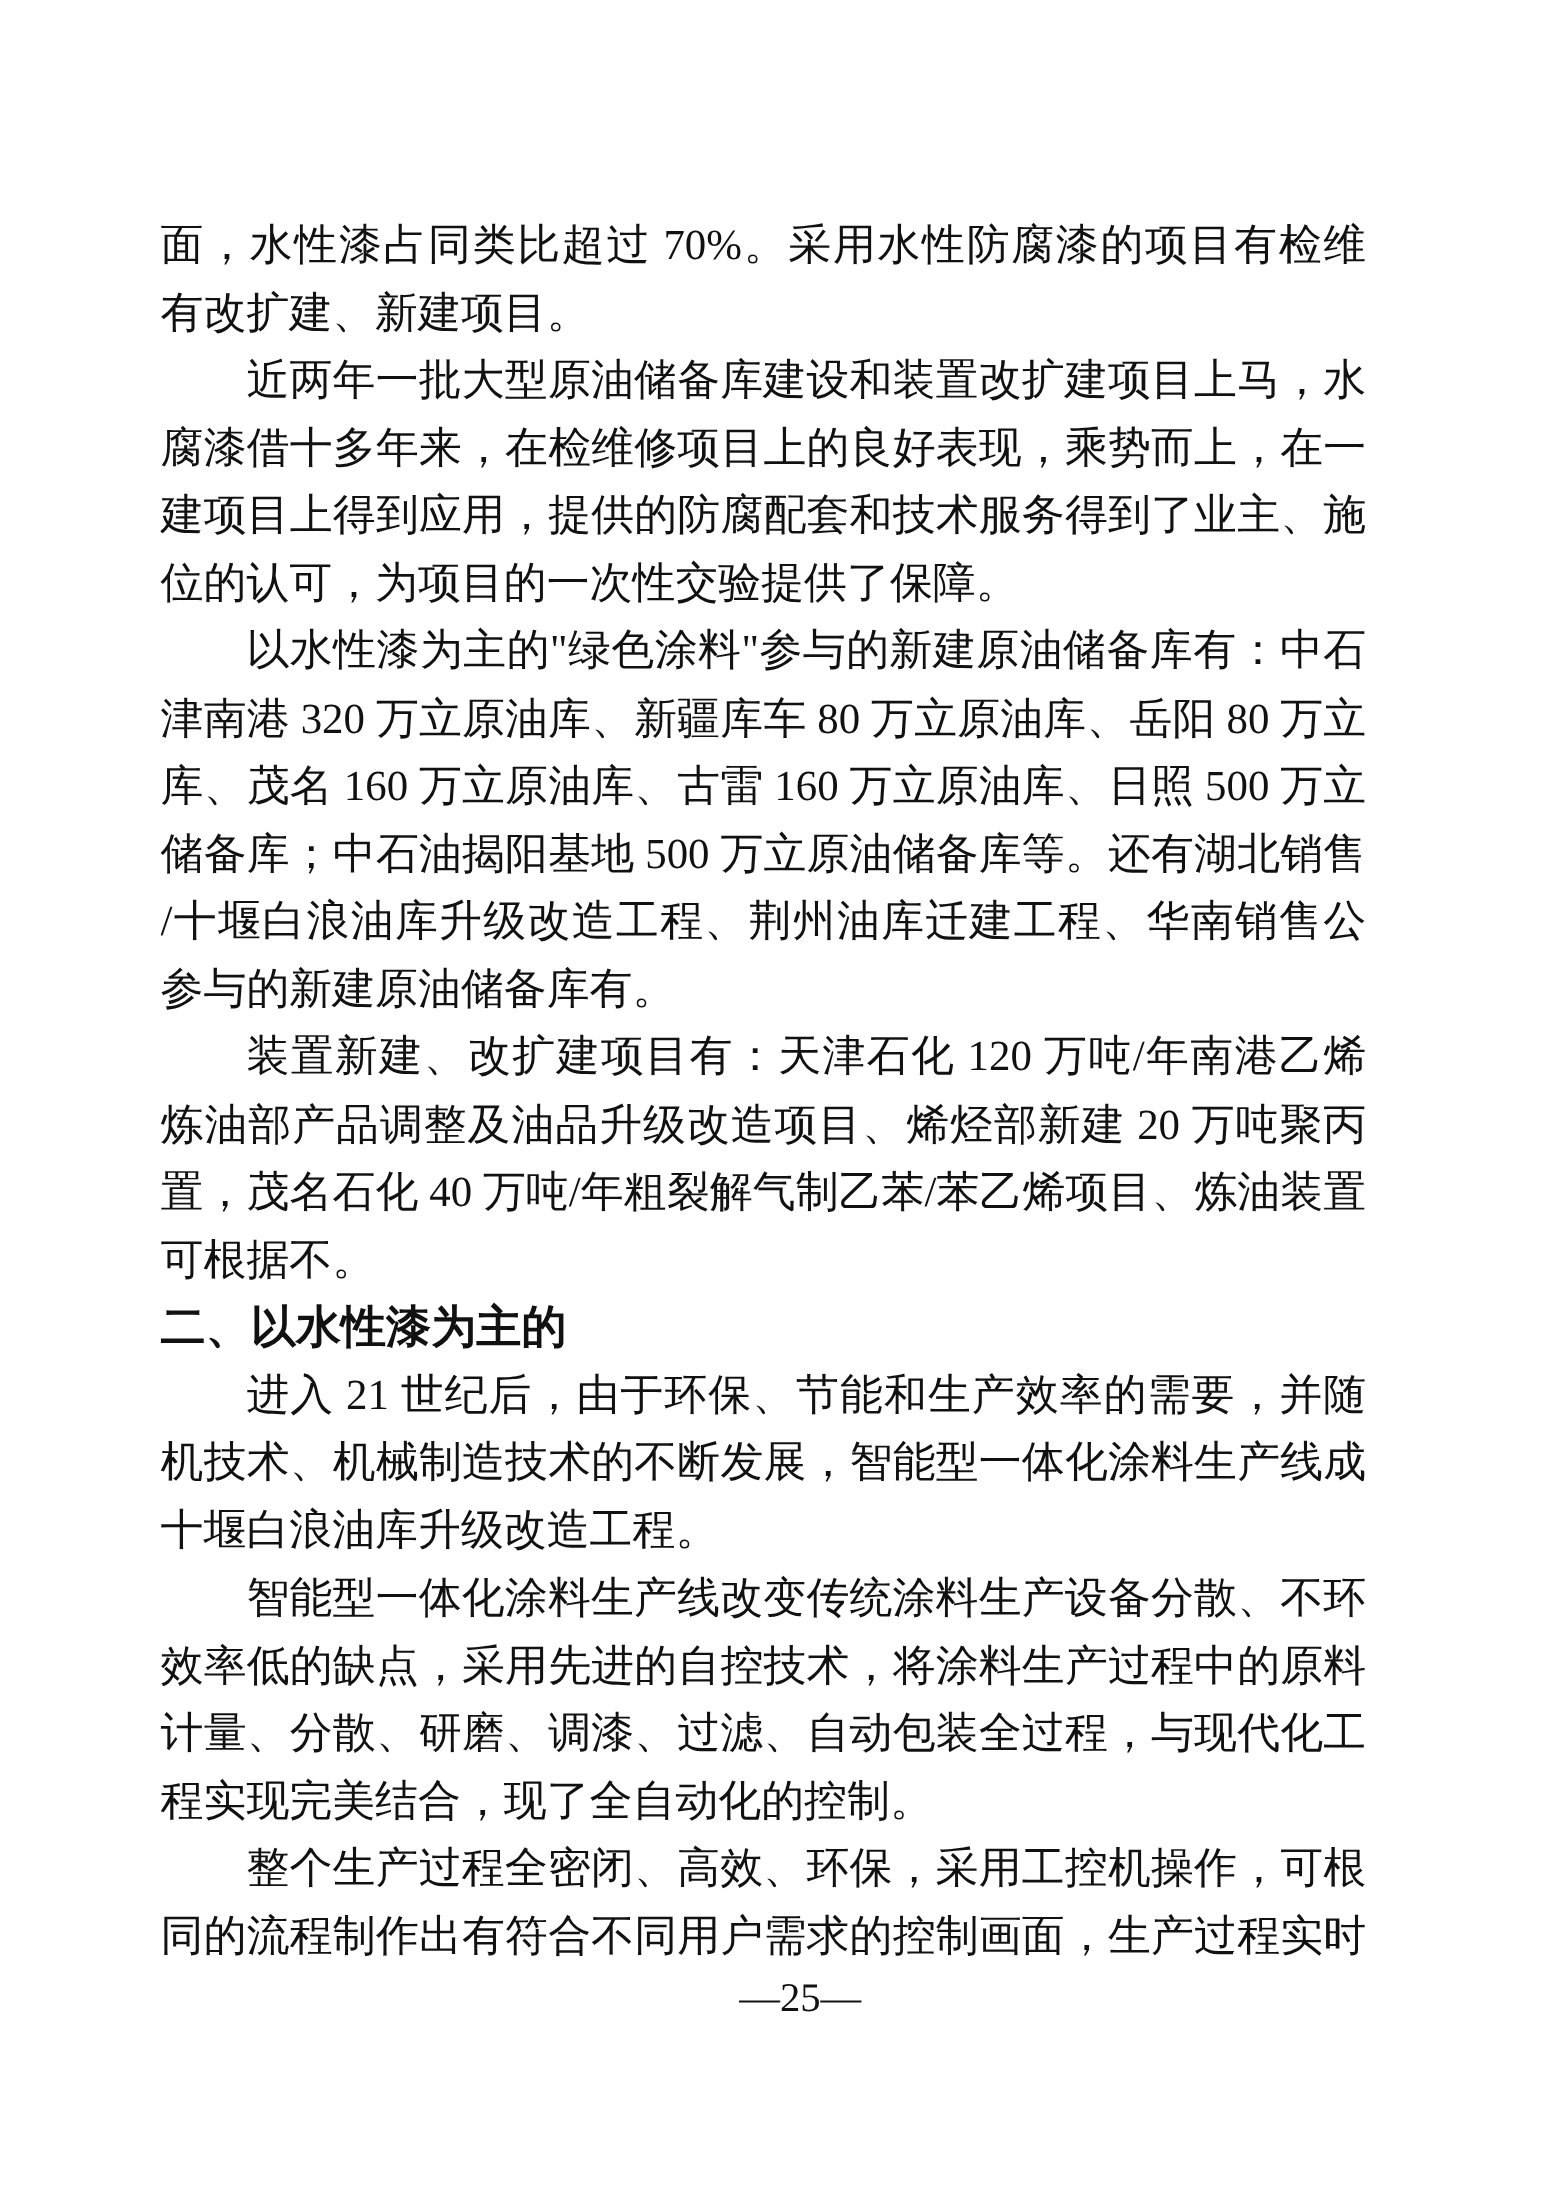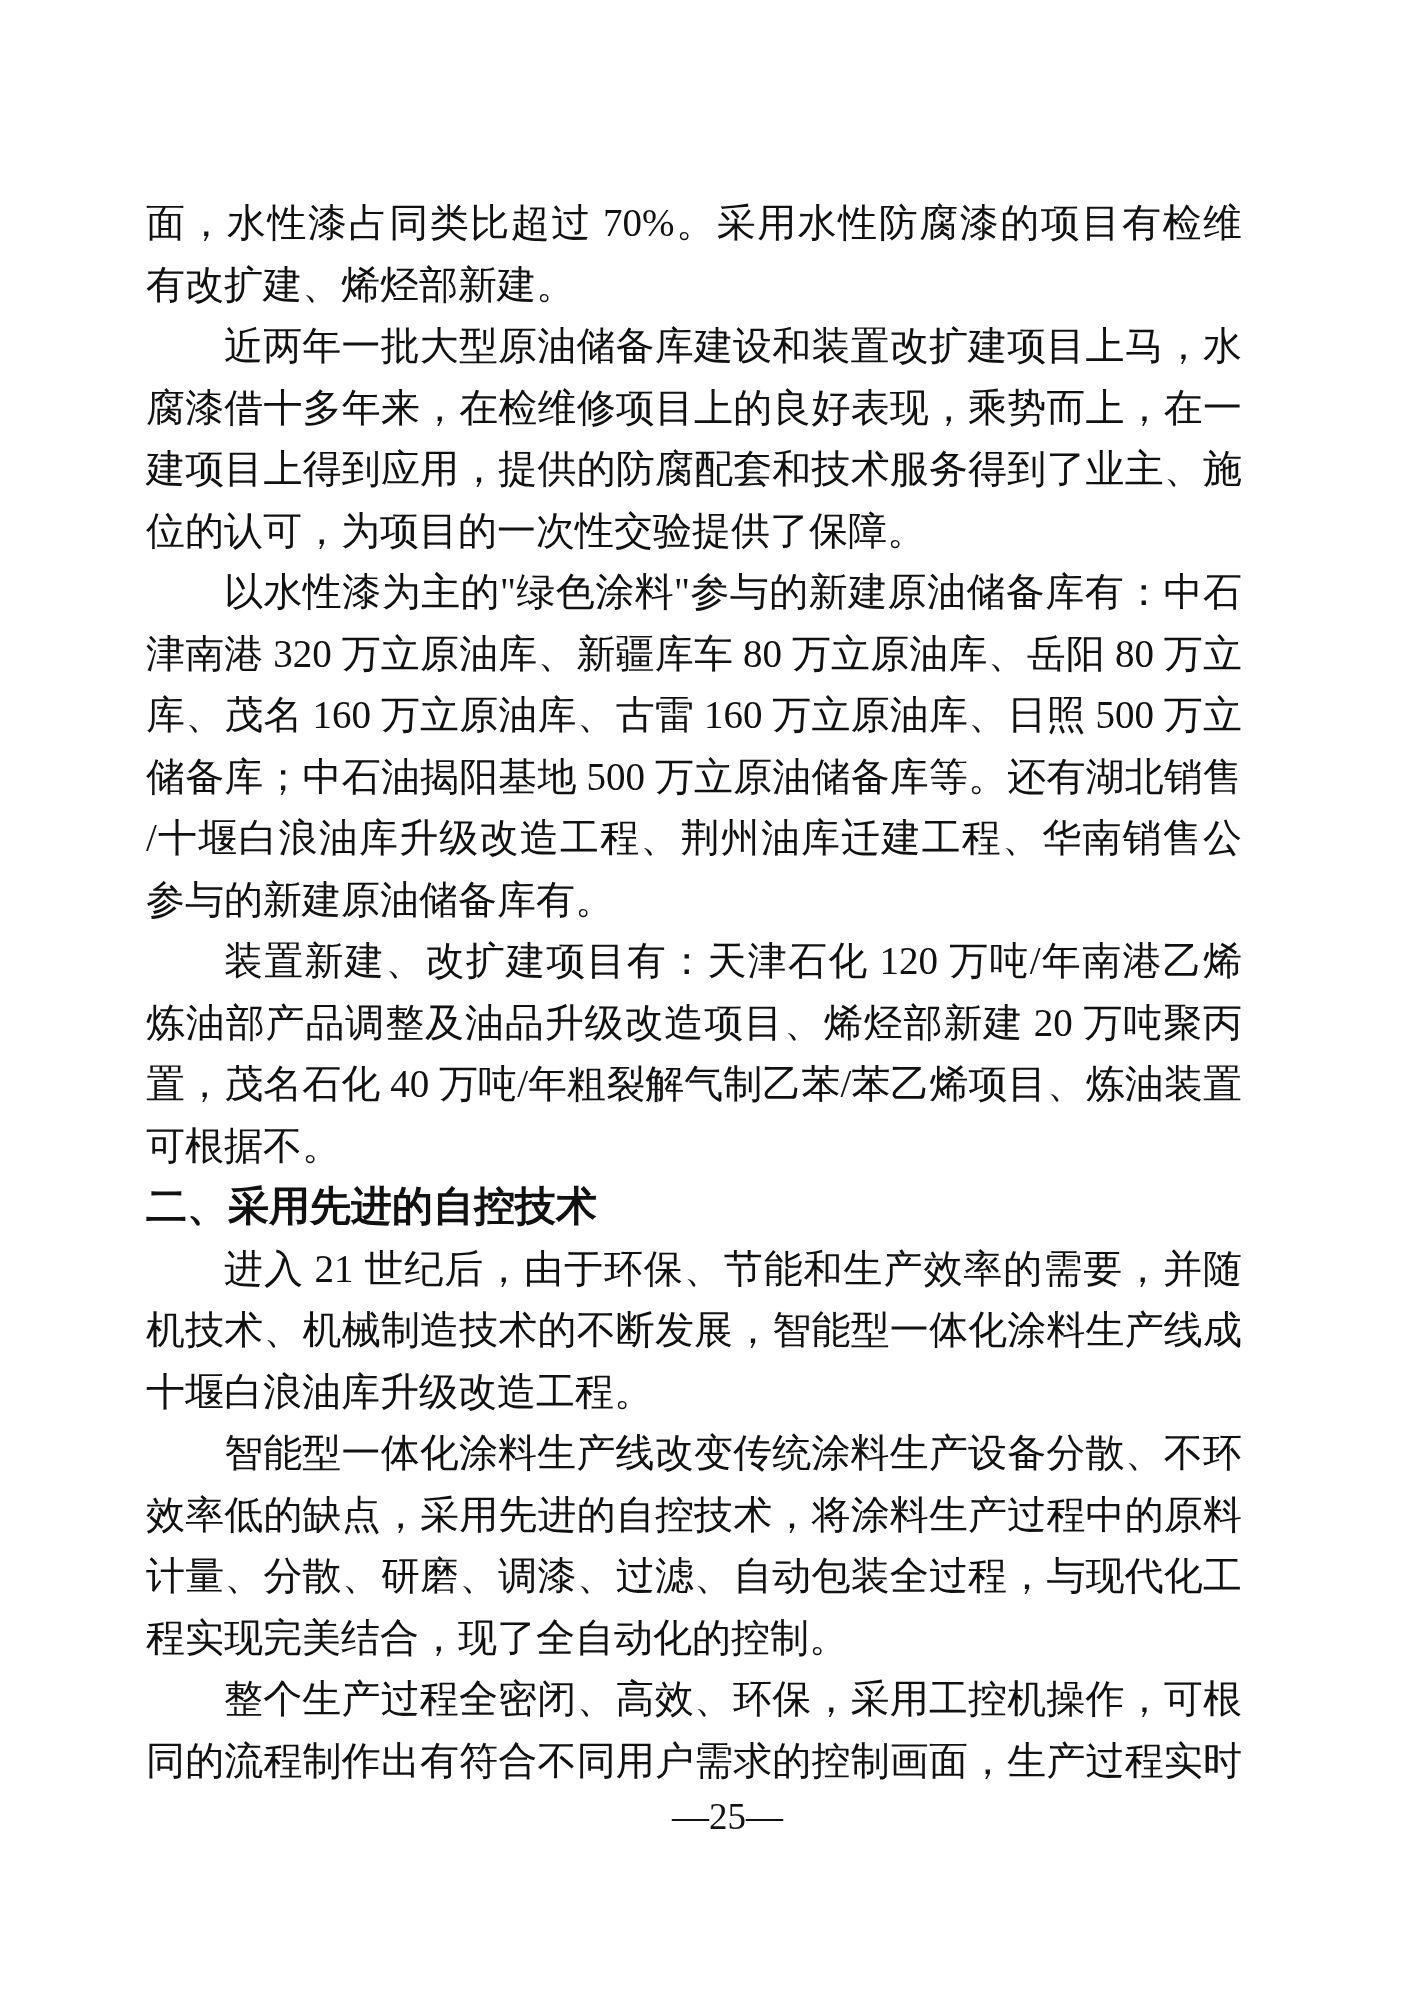--- a/index.html
+++ b/index.html
@@ -54,36 +54,36 @@
     color: #111111;
     padding-left: 20px;
   }
 </style>
 </head>
 <body>
 
 <div class="page">
   <div class="content" id="document-body">
       <div class="line full">面，水性漆占同类比超过 70%。采用水性防腐漆的项目有检维修，也</div>
-      <div class="line">有改扩建、烯烃部新建。</div>
+      <div class="line">有改扩建、新建项目。</div>
       <div class="line full indent">近两年一批大型原油储备库建设和装置改扩建项目上马，水性防</div>
       <div class="line full">腐漆借十多年来，在检维修项目上的良好表现，乘势而上，在一批新</div>
       <div class="line full">建项目上得到应用，提供的防腐配套和技术服务得到了业主、施工单</div>
       <div class="line">位的认可，为项目的一次性交验提供了保障。</div>
       <div class="line full indent">以水性漆为主的"绿色涂料"参与的新建原油储备库有：中石化天</div>
       <div class="line full">津南港 320 万立原油库、新疆库车 80 万立原油库、岳阳 80 万立原油</div>
       <div class="line full">库、茂名 160 万立原油库、古雷 160 万立原油库、日照 500 万立原油</div>
       <div class="line full">储备库；中石油揭阳基地 500 万立原油储备库等。还有湖北销售公司</div>
       <div class="line full">/十堰白浪油库升级改造工程、荆州油库迁建工程、华南销售公司/茂</div>
       <div class="line">参与的新建原油储备库有。</div>
       <div class="line full indent">装置新建、改扩建项目有：天津石化 120 万吨/年南港乙烯项目、</div>
       <div class="line full">炼油部产品调整及油品升级改造项目、烯烃部新建 20 万吨聚丙烯装</div>
       <div class="line full">置，茂名石化 40 万吨/年粗裂解气制乙苯/苯乙烯项目、炼油装置配套</div>
       <div class="line">可根据不。</div>
-      <div class="line heading">二、采用先进的自控技术</div>
+      <div class="line heading">二、以水性漆为主的</div>
       <div class="line full indent">进入 21 世纪后，由于环保、节能和生产效率的需要，并随着计算</div>
       <div class="line full">机技术、机械制造技术的不断发展，智能型一体化涂料生产线成为涂</div>
       <div class="line">十堰白浪油库升级改造工程。</div>
       <div class="line full indent">智能型一体化涂料生产线改变传统涂料生产设备分散、不环保、</div>
       <div class="line full">效率低的缺点，采用先进的自控技术，将涂料生产过程中的原料进料、</div>
       <div class="line full">计量、分散、研磨、调漆、过滤、自动包装全过程，与现代化工艺过</div>
       <div class="line">程实现完美结合，现了全自动化的控制。</div>
       <div class="line full indent">整个生产过程全密闭、高效、环保，采用工控机操作，可根据不</div>
       <div class="line full">同的流程制作出有符合不同用户需求的控制画面，生产过程实时监</div>
     </div>

